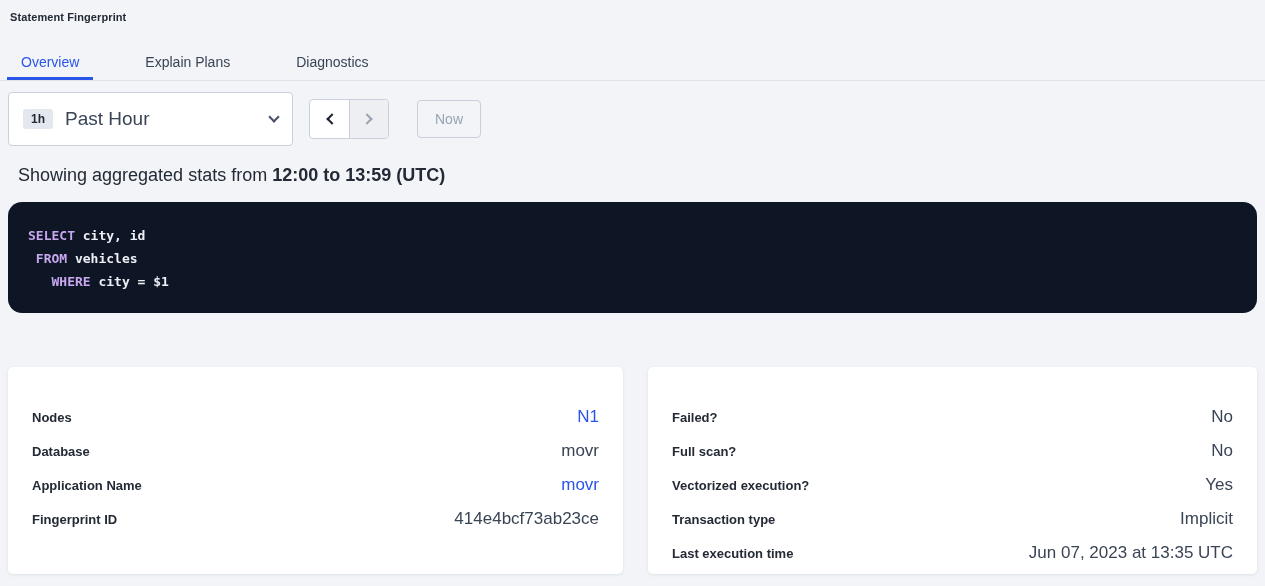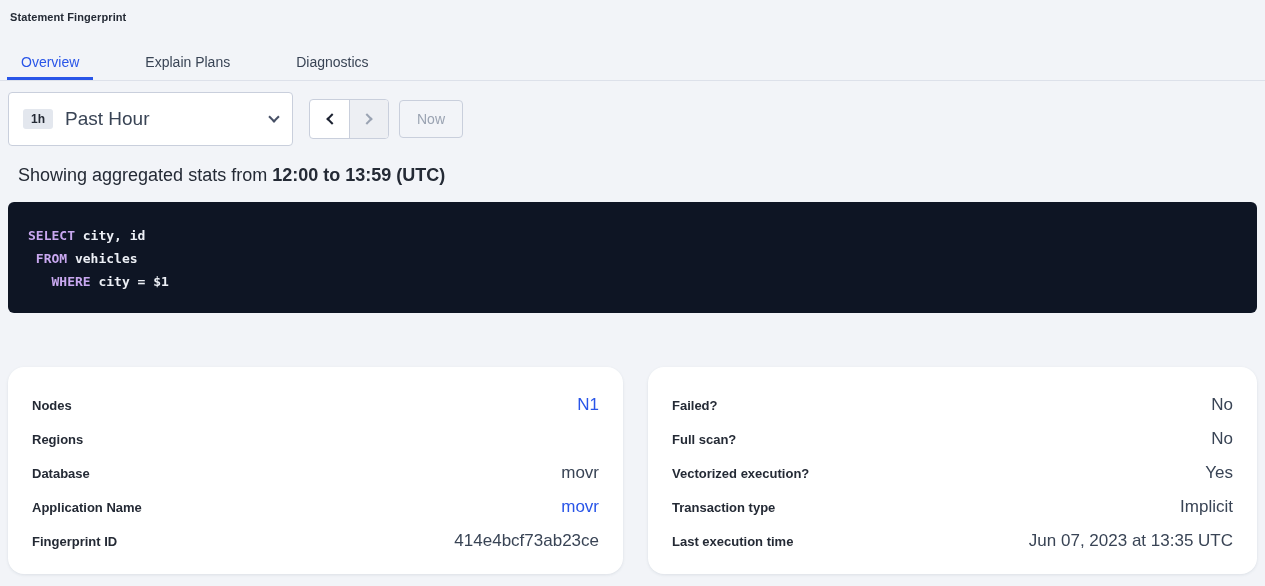--- a/index.html
+++ b/index.html
@@ -55,46 +55,46 @@
     border:1px solid var(--border);border-radius:4px;overflow:hidden;background:var(--card-bg);
   }
   .arrow-btn{
     width:39px;height:100%;display:flex;align-items:center;justify-content:center;cursor:pointer;
   }
   .arrow-btn + .arrow-btn{border-left:1px solid var(--border);}
   .arrow-btn.disabled{background:var(--btn-disabled-bg);cursor:default;}
   .chev-left{transform:rotate(135deg);border-color:#1b2130;border-width:2.5px;margin-left:4px;}
   .chev-right{transform:rotate(-45deg);border-color:var(--text-disabled);border-width:2.5px;margin-right:4px;}
   .now-button{
-    margin-left:10px;height:38px;padding:0 17px;border:1px solid var(--border);
+    margin-left:28px;height:38px;padding:0 17px;border:1px solid var(--border);
     border-radius:4px;background:transparent;display:flex;align-items:center;
     font-size:14px;font-weight:500;color:var(--text-disabled);cursor:default;
   }
 
   
   .stats-line{margin:25px 18px 0;font-size:18px;color:var(--text-dark);}
   .stats-line .range{font-weight:700;}
 
   
   .sql-box{
     margin:16px 8px 0;width:1249px;height:111px;background:var(--sql-bg);
-    border-radius:6px;padding:22px 20px;overflow:hidden;
+    border-radius:14px;padding:22px 20px;overflow:hidden;
   }
   .sql-line{
     font-family:"DejaVu Sans Mono","Liberation Mono",monospace;
     font-size:13px;line-height:23px;font-weight:700;color:var(--sql-tx);
     white-space:pre;
   }
   .sql-line .kw{color:var(--sql-kw);}
 
   
   .cards{margin:54px 8px 0;display:flex;gap:25px;}
   .card{
-    background:var(--card-bg);border-radius:16px;height:207px;
-    padding:21px 24px;box-shadow:0 1px 3px rgba(67,90,111,.12);
+    background:var(--card-bg);border-radius:5px;height:207px;
+    padding:33px 24px;box-shadow:0 1px 3px rgba(67,90,111,.12);
   }
   .card.left{width:615px;}
   .card.right{width:609px;}
   .card-row{display:flex;align-items:center;justify-content:space-between;height:34px;}
   .row-label{font-size:13px;font-weight:700;color:var(--text-dark);}
   .row-value{font-size:17px;color:var(--text-mid);text-align:right;}
   .row-value.link{color:var(--accent);cursor:pointer;}
 </style>
 </head>
 <body>
@@ -136,24 +136,20 @@
       </div>
   </div>
 
   <div class="cards">
     <div class="card left">
         <div class="card-row">
           <span class="row-label">Nodes</span>
           <span class="row-value link">N1</span>
         </div>
         <div class="card-row">
-          <span class="row-label">Regions</span>
-          <span class="row-value"></span>
-        </div>
-        <div class="card-row">
           <span class="row-label">Database</span>
           <span class="row-value">movr</span>
         </div>
         <div class="card-row">
           <span class="row-label">Application Name</span>
           <span class="row-value link">movr</span>
         </div>
         <div class="card-row">
           <span class="row-label">Fingerprint ID</span>
           <span class="row-value">414e4bcf73ab23ce</span>

